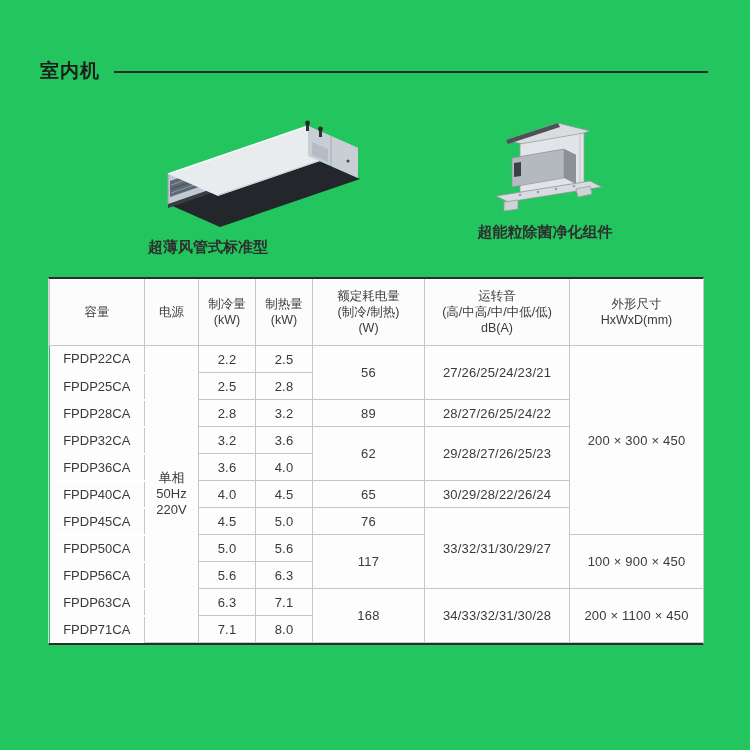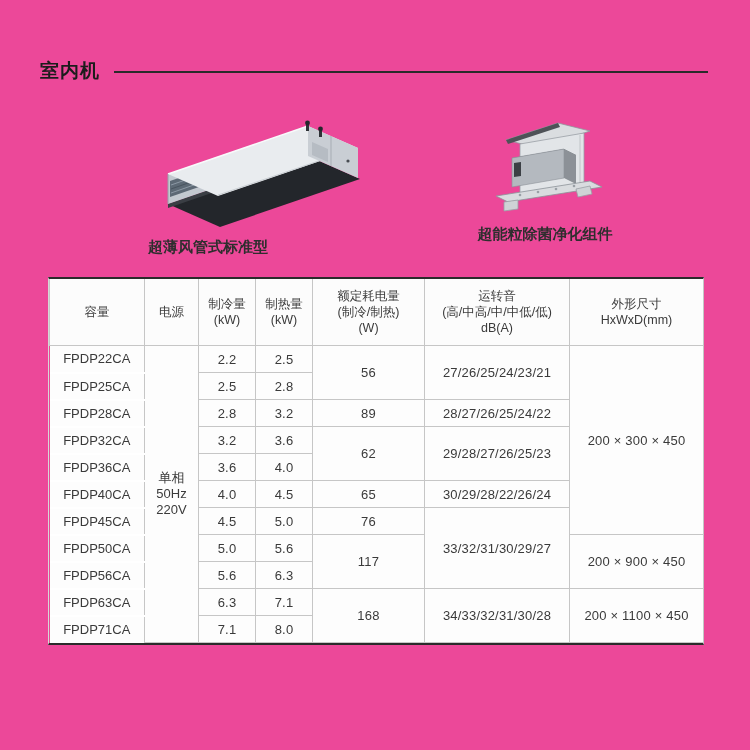--- a/index.html
+++ b/index.html
@@ -1,31 +1,31 @@
 <!DOCTYPE html>
 <html><head>
 <meta charset="utf-8">
 <style>
   html,body{margin:0;padding:0;background:#ffffff;}
   .page{
-    position:relative;width:750px;height:750px;background:#ec4899;
+    position:relative;width:750px;height:750px;background:#22c55e;
     font-family:"Liberation Sans","DejaVu Sans",sans-serif;color:#3a3a3a;overflow:hidden;
   }
   
   .sec-head{position:absolute;left:40px;top:58px;width:670px;display:flex;align-items:center;}
   .sec-title{font-size:19px;font-weight:bold;color:#1c1c1c;letter-spacing:1px;}
   .sec-rule{flex:1;height:2px;background:#2a2a2a;margin-left:14px;margin-right:2px;margin-top:2px;}
   
   .fig1{position:absolute;left:160px;top:114px;width:222px;height:118px;}
   .fig2{position:absolute;left:490px;top:116px;width:124px;height:102px;}
   .cap1{position:absolute;left:148px;top:238px;width:240px;text-align:left;
         font-size:15px;font-weight:bold;color:#2e2e2e;}
   .cap2{position:absolute;left:445px;top:224px;width:200px;text-align:center;
         font-size:15px;color:#2e2e2e;line-height:1.28;}
-  .cap2 .l1{font-weight:bold;}
+  .cap2 .l1{font-weight:bold;font-family:Liberation Mono, monospace;}
   .cap2 .l2{font-weight:normal;}
   
   .table-wrap{
     position:absolute;left:48px;top:277px;width:654px;
     border-top:2px solid #2b2b2b;border-bottom:2px solid #2b2b2b;
     border-left:1px solid #d6d6d6;border-right:1px solid #cccccc;
   }
   table.spec{border-collapse:collapse;table-layout:fixed;width:100%;}
   .spec th,.spec td{
     border:1px solid #c6c6c6;text-align:center;vertical-align:middle;
@@ -192,21 +192,21 @@
           <td class="num">4.5</td>
           <td class="num">5.0</td>
           <td class="num">76</td>
           <td class="num" rowspan="3">33/32/31/30/29/27</td>
         </tr>
         <tr>
           <td class="cap-cell">FPDP50CA</td>
           <td class="num">5.0</td>
           <td class="num">5.6</td>
           <td class="num" rowspan="2">117</td>
-          <td class="num" rowspan="2">200 × 900 × 450</td>
+          <td class="num" rowspan="2">100 × 900 × 450</td>
         </tr>
         <tr>
           <td class="cap-cell">FPDP56CA</td>
           <td class="num">5.6</td>
           <td class="num">6.3</td>
         </tr>
         <tr>
           <td class="cap-cell">FPDP63CA</td>
           <td class="num">6.3</td>
           <td class="num">7.1</td>

